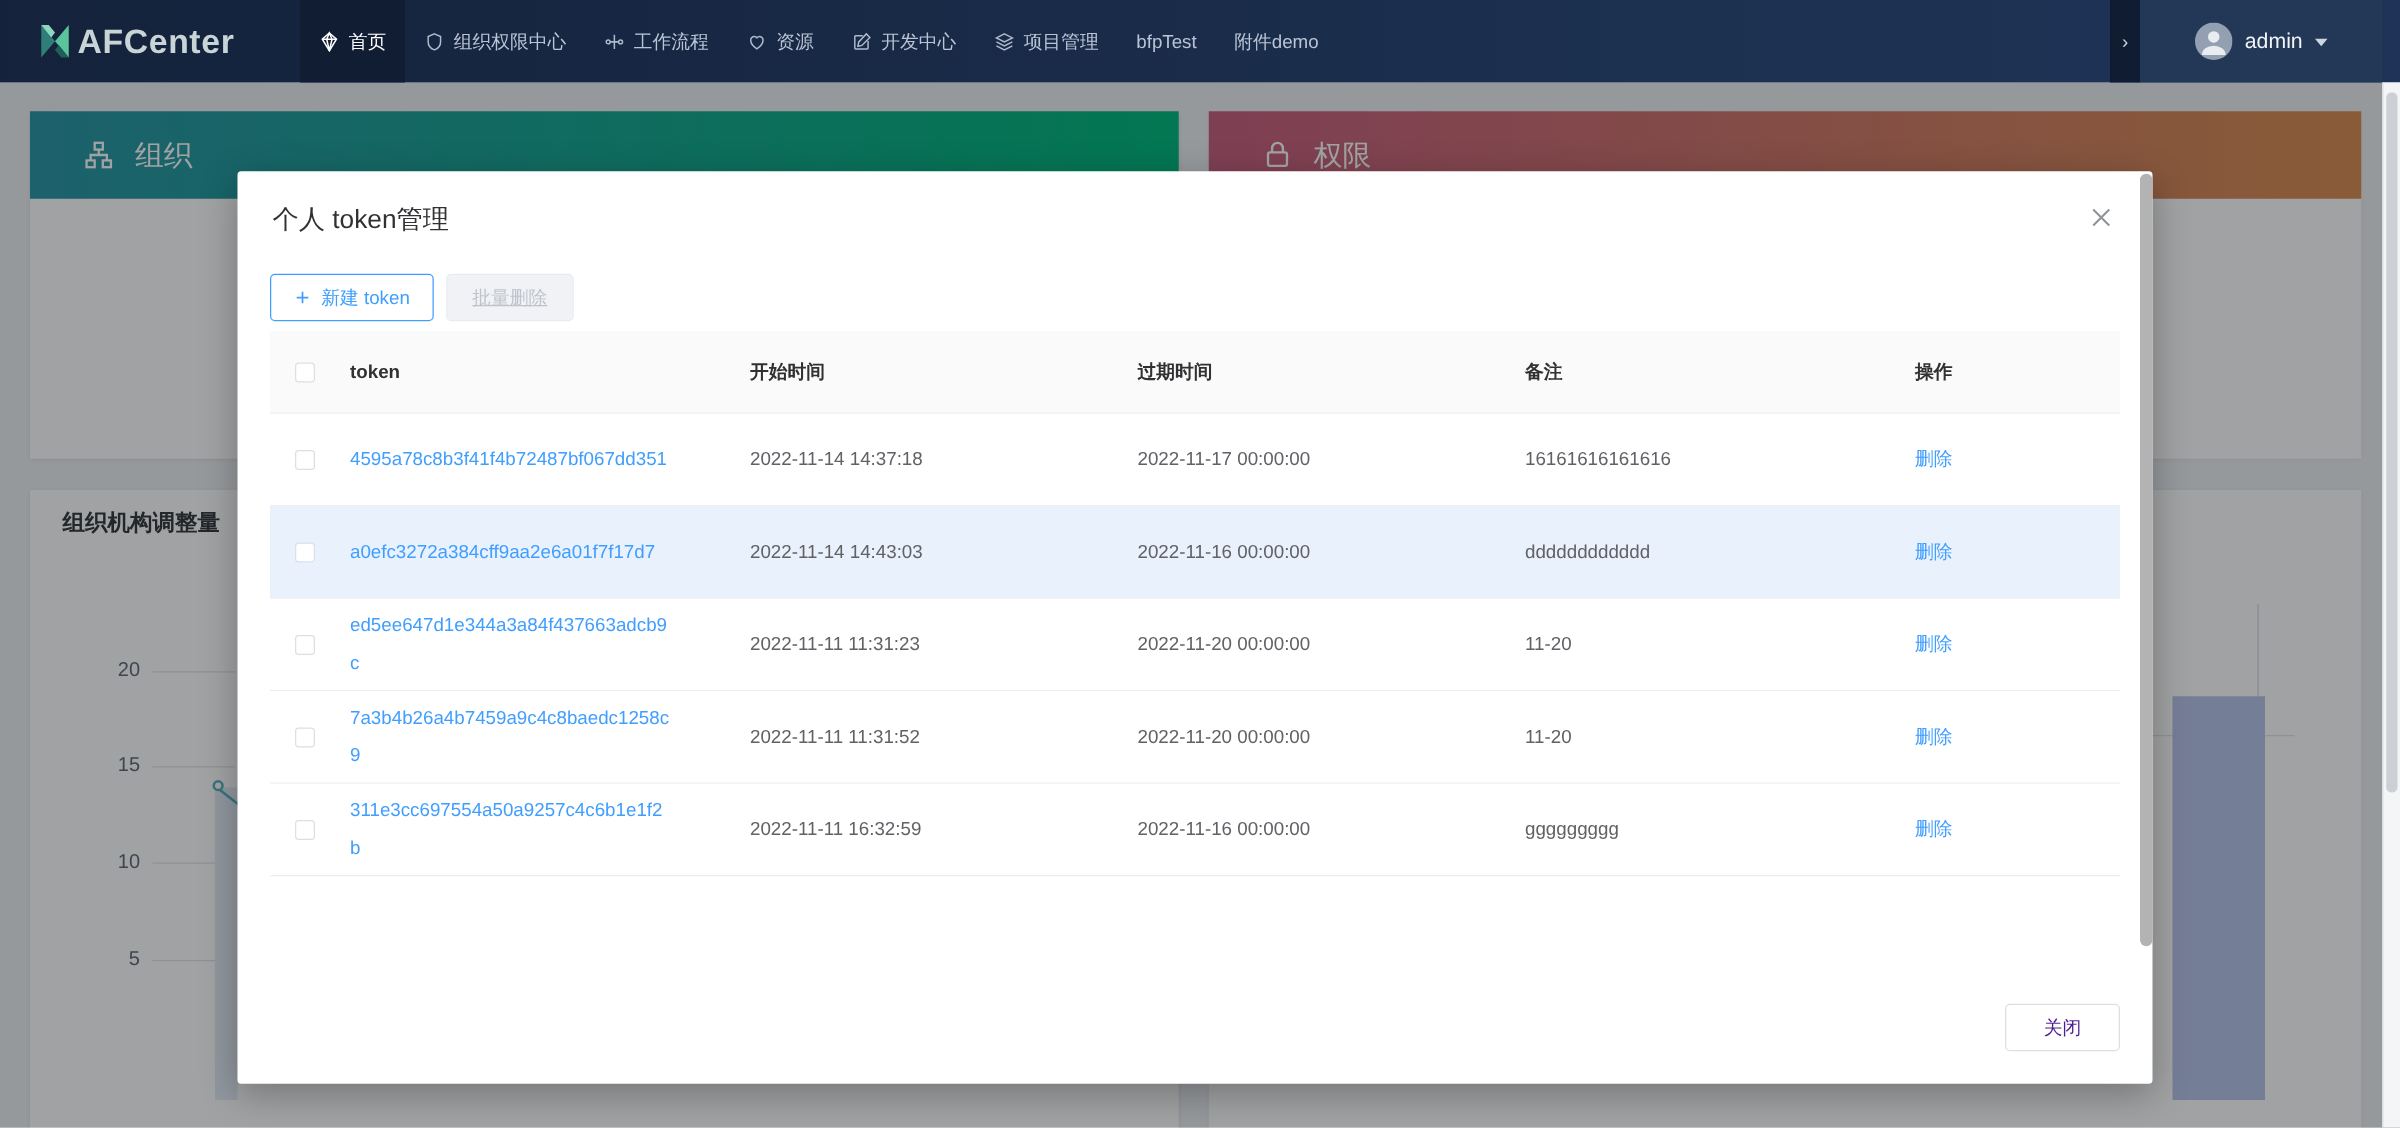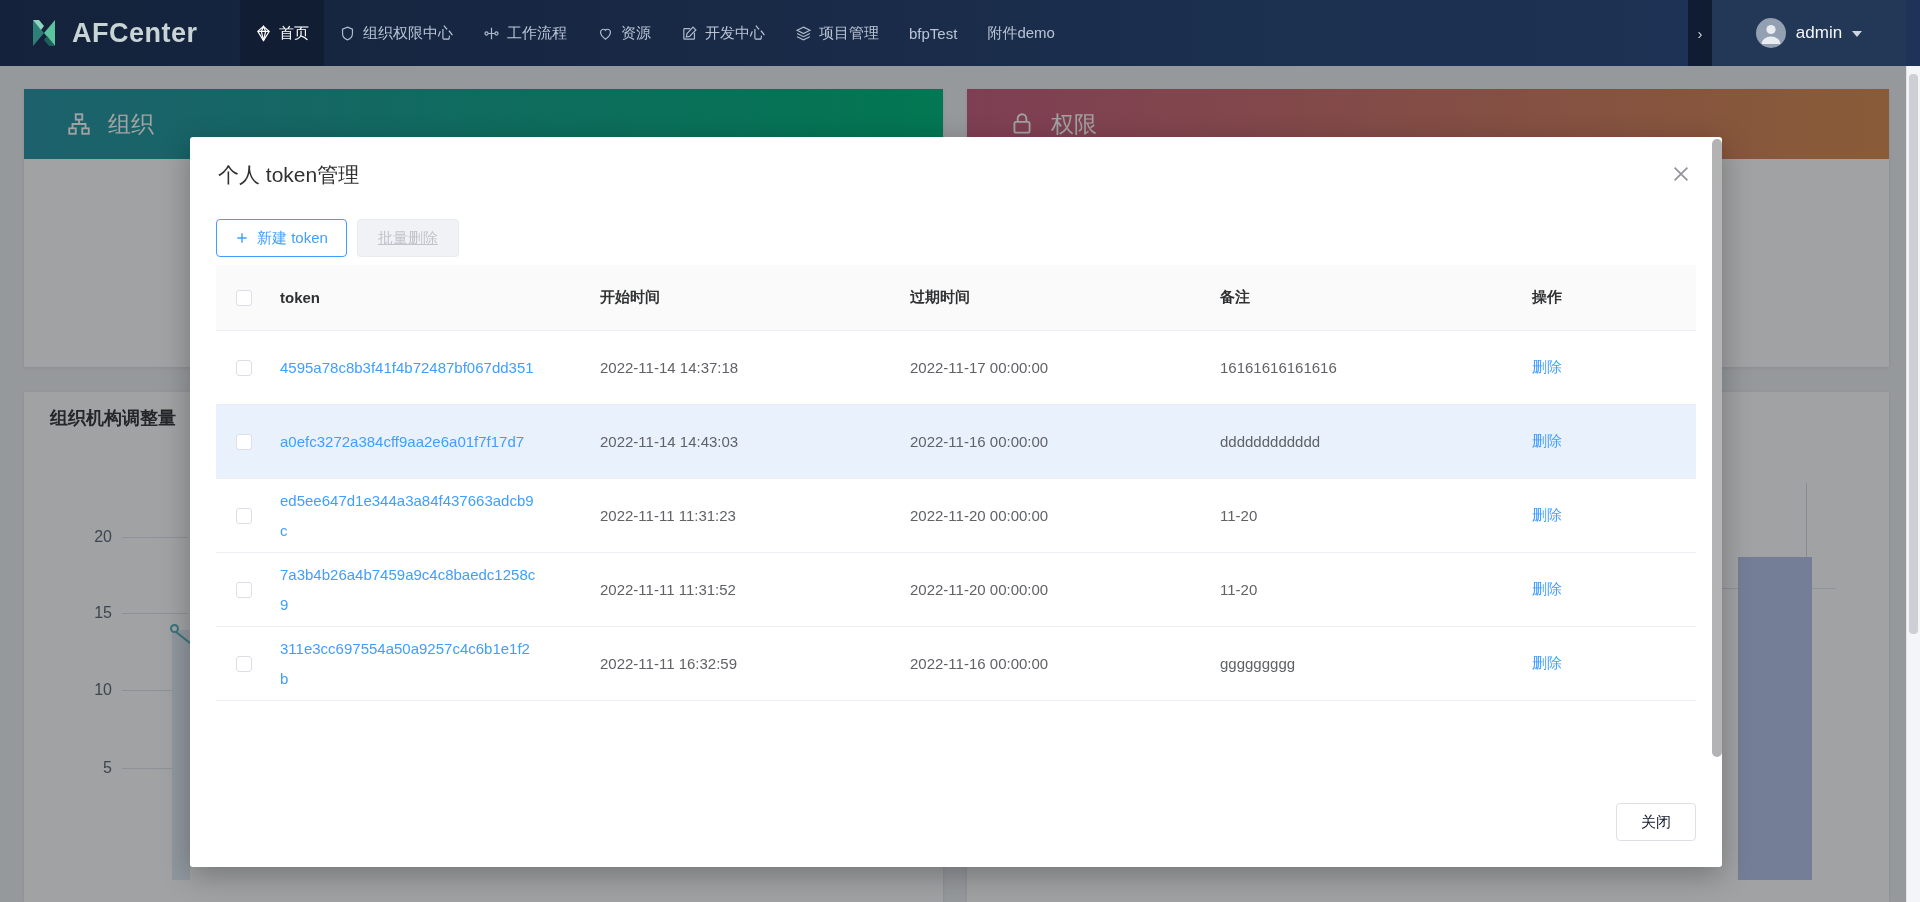--- a/index.html
+++ b/index.html
@@ -6,21 +6,21 @@
   body { background:#555; }
   .screen{
     position:relative; width:1920px; height:902px; overflow:hidden;
     background:#eef0f4;
     font-family:"Liberation Sans","DejaVu Sans",sans-serif;
     -webkit-font-smoothing:antialiased;
   }
   
   .navbar{position:absolute;left:0;top:0;width:1920px;height:66px;z-index:60;
     background:linear-gradient(90deg,#14223b 0%,#1c3050 70%,#1e3357 100%);}
-  .brand{position:absolute;left:26px;top:0;height:66px;display:flex;align-items:center;gap:10px;}
+  .brand{position:absolute;left:26px;top:0;height:66px;display:flex;align-items:center;}
   .brand-text{font-size:27px;font-weight:600;color:#c9d4d6;letter-spacing:.5px;}
   .nav-menu{position:absolute;left:240px;top:0;height:66px;right:232px;display:flex;align-items:center;overflow:hidden;}
   .nav-item{display:flex;align-items:center;gap:7px;height:74px;padding:0 15px;color:#bac4d4;font-size:15px;white-space:nowrap;cursor:pointer;}
   .nav-item .nicon{display:flex;color:#aeb9cb;}
   .nav-item.active{background:#111d33;color:#fff;box-shadow:inset 0 -3px 0 #ffffff;}
   .nav-item.active .nicon{color:#fff;}
   .nav-overflow{position:absolute;left:1688px;top:0;width:24px;height:66px;background:#101c31;display:flex;align-items:center;justify-content:center;color:#cfd6e0;font-size:15px;cursor:pointer;}
   .user-zone{position:absolute;left:1712px;top:0;width:194px;height:66px;background:#223856;display:flex;align-items:center;justify-content:center;gap:10px;cursor:pointer;}
   .user-name{color:#f2f4f8;font-size:17px;}
   .caret-down{width:0;height:0;border-left:5px solid transparent;border-right:5px solid transparent;border-top:6px solid #cdd5e2;margin-top:2px;}
@@ -56,21 +56,21 @@
   .trow.hl{background:#e9f1fd;}
   .c1{width:56px;display:flex;justify-content:center;}
   .c2{width:320px;padding-left:8px;}
   .c3{width:310px;padding-left:8px;}
   .c4{width:310px;padding-left:8px;}
   .c5{width:295px;padding-left:8px;}
   .c6{width:189px;padding-left:25px;}
   .checkbox{width:16px;height:16px;border:1px solid #dcdfe6;border-radius:3px;background:#fff;cursor:pointer;}
   .token-link{display:block;width:258px;color:#409eff;line-height:30px;word-break:break-all;cursor:pointer;}
   .del-link{color:#409eff;cursor:pointer;}
-  .btn-close{position:absolute;right:26px;bottom:26px;width:80px;height:38px;background:#fff;border:1px solid #dcdfe6;border-radius:4px;color:#0f172a;font-size:15px;display:flex;align-items:center;justify-content:center;cursor:pointer;}
+  .btn-close{position:absolute;right:26px;bottom:26px;width:92px;height:38px;background:#fff;border:1px solid #dcdfe6;border-radius:4px;color:#4c1d95;font-size:15px;display:flex;align-items:center;justify-content:center;cursor:pointer;}
   
   .modal-scroll-thumb{position:absolute;left:1712px;top:139px;width:10px;height:618px;background:#b3b3b3;border-radius:5px;z-index:55;}
   .page-scrollbar{position:absolute;left:1906px;top:66px;width:14px;height:836px;background:#f4f5f6;border-left:1px solid #e3e4e6;z-index:60;}
   .page-scroll-thumb{position:absolute;left:2px;top:8px;width:9px;height:560px;background:#ccd0d5;border-radius:4px;}
 </style>
 </head>
 <body>
 
 <div class="screen">
 

